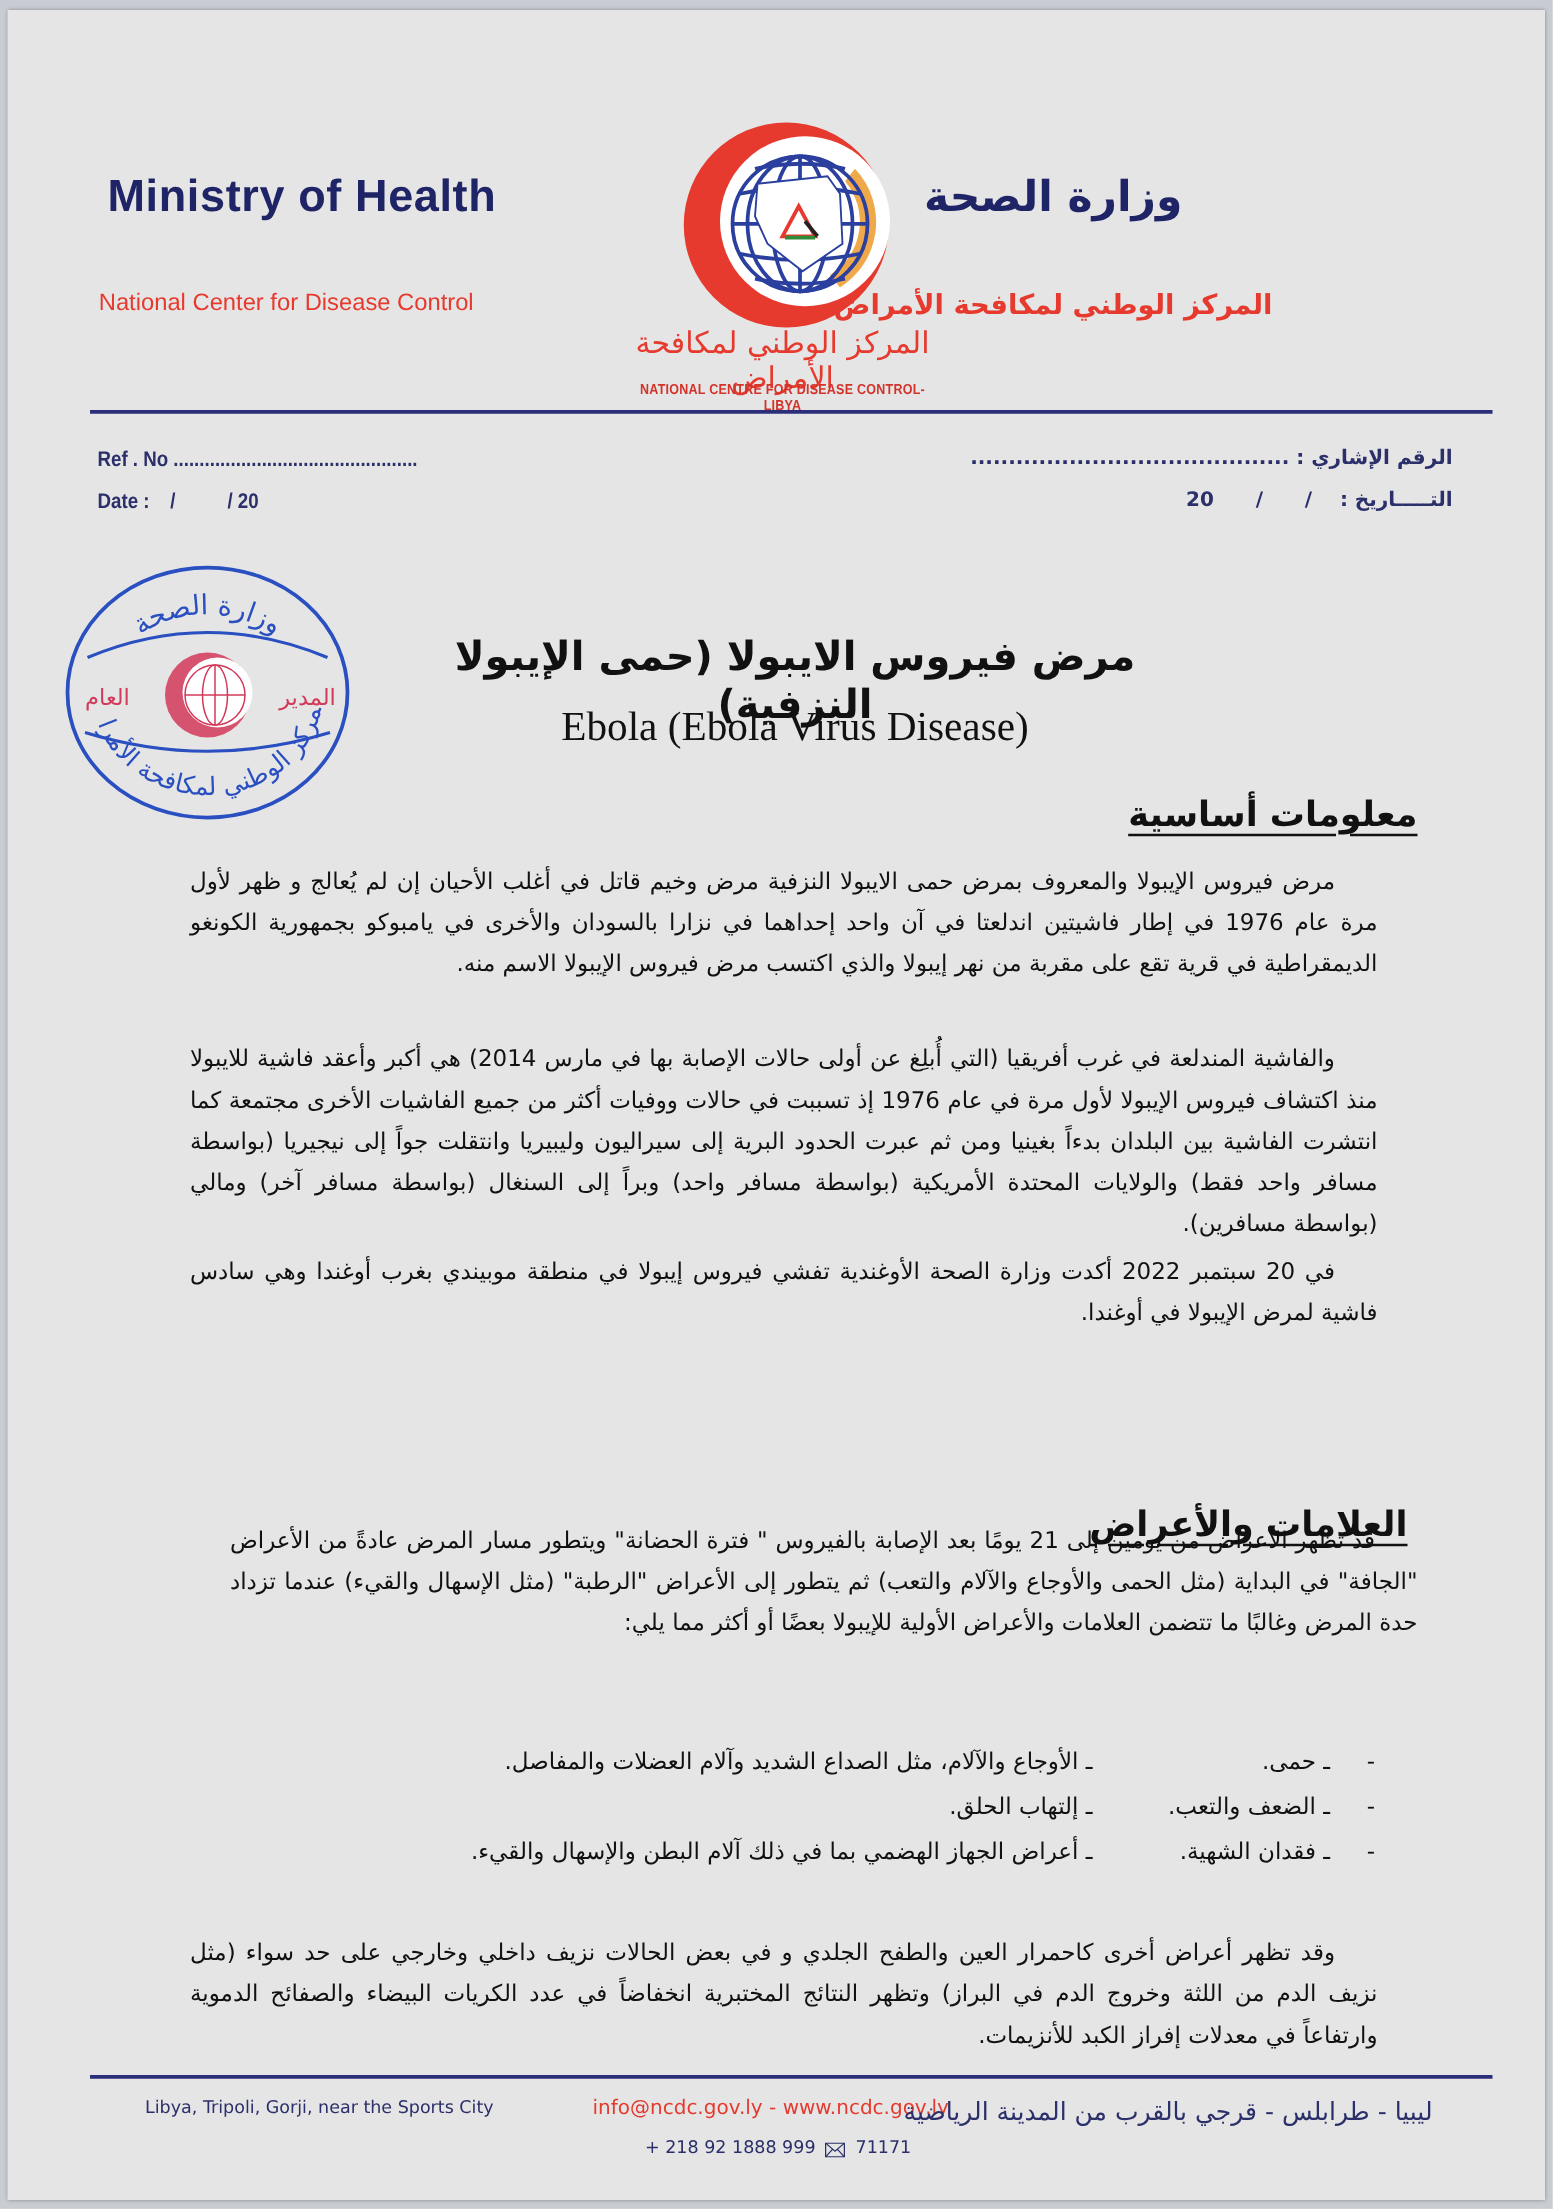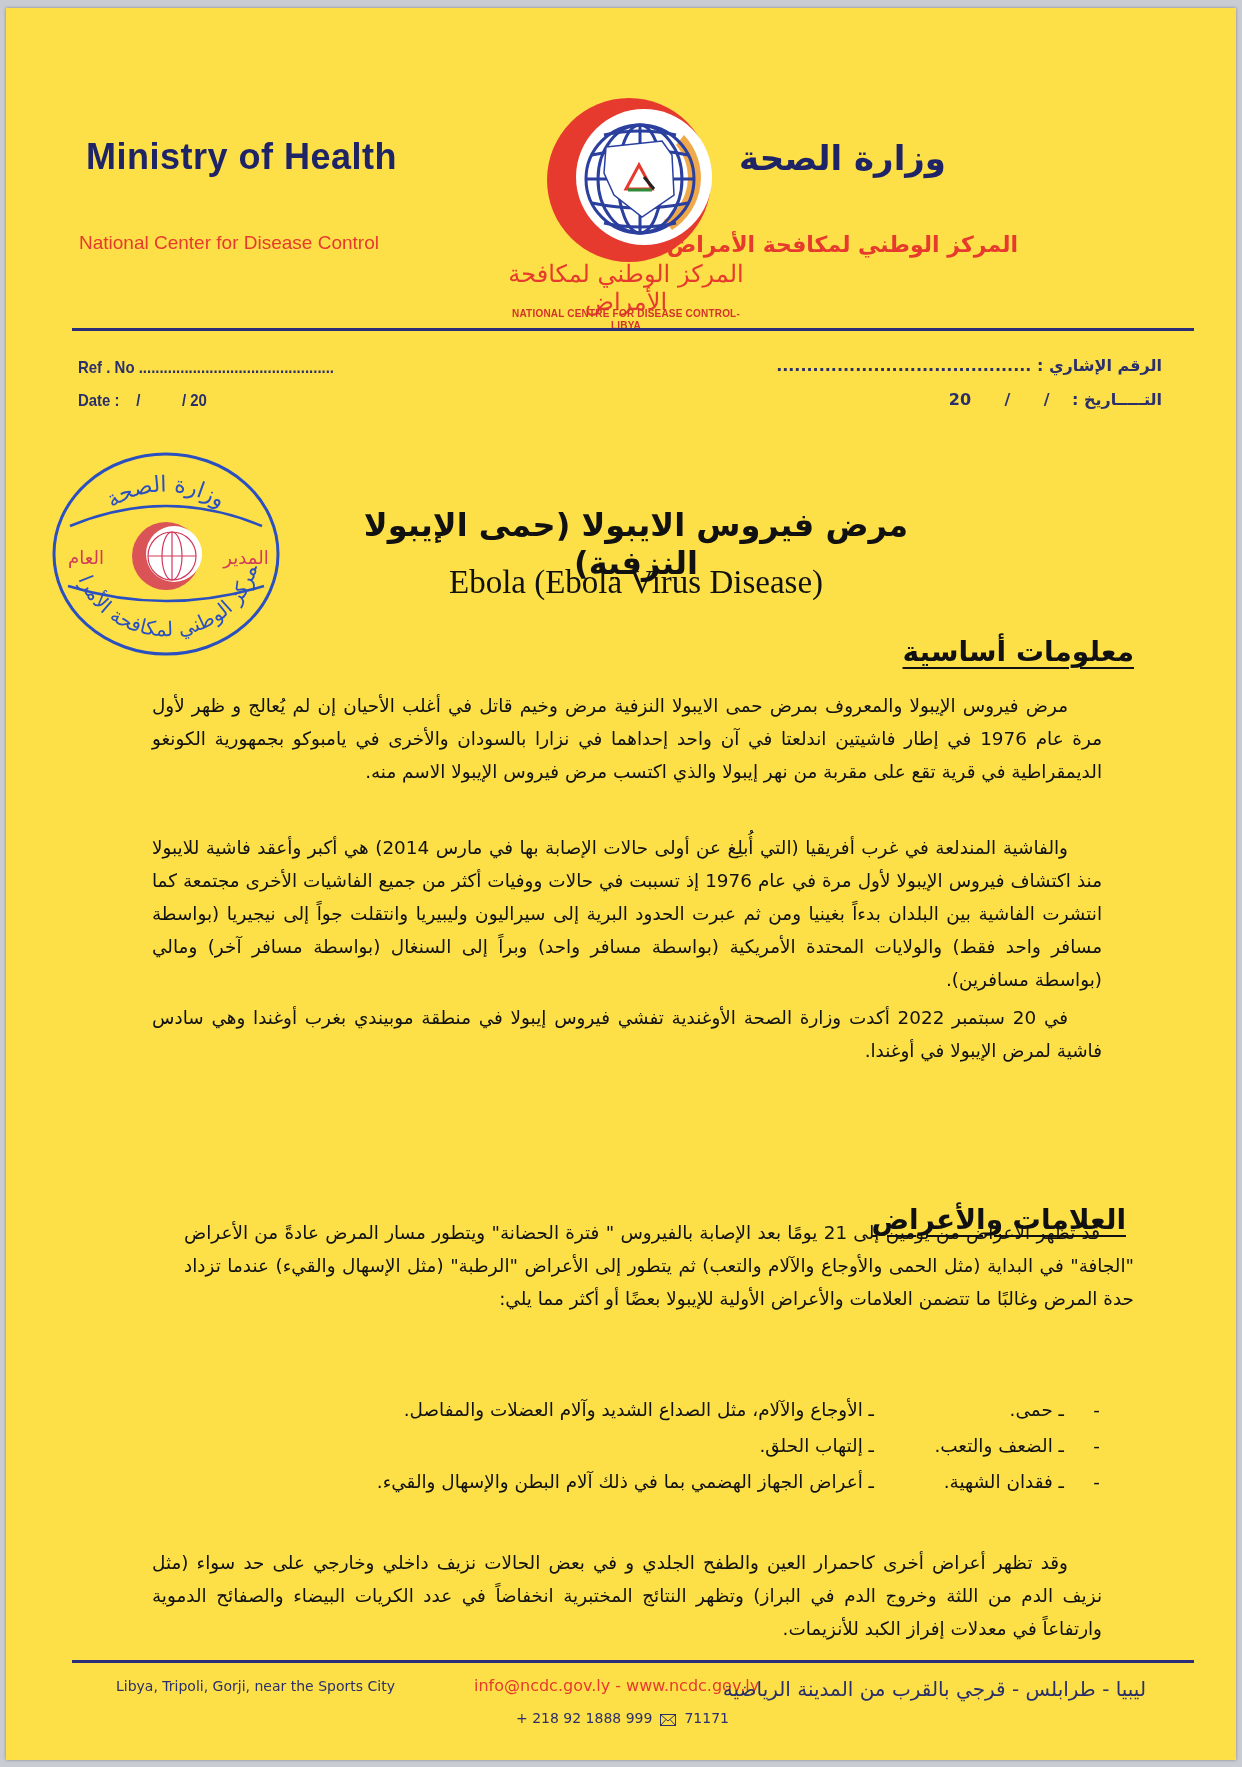--- a/index.html
+++ b/index.html
@@ -3,21 +3,21 @@
 <meta charset="utf-8">
 <style>
   html, body { margin: 0; padding: 0; }
   body {
     width: 1242px; height: 1767px; position: relative; overflow: hidden;
     background: #c9ccd2;
     font-family: "DejaVu Sans", sans-serif;
   }
   .page {
     position: absolute; left: 6px; top: 8px; width: 1230px; height: 1752px;
-    background: #fde047;
+    background: #e5e5e5;
     box-shadow: 0 0 3px rgba(0,0,0,0.35);
   }
   .abs { position: absolute; }
 
   
   .en-ministry { left: 80px; top: 128px; font-family: "Liberation Sans", sans-serif; font-weight: bold; font-size: 36px; color: #1f2466; letter-spacing: 0.5px; }
   .en-center { left: 73px; top: 224px; font-family: "Liberation Sans", sans-serif; font-size: 19px; color: #e63a2e; font-weight: normal; }
   .ar-ministry { right: 290px; top: 130px; direction: rtl; font-family: "DejaVu Sans", sans-serif; font-weight: bold; font-size: 34px; color: #1f2466; }
   .ar-center { right: 218px; top: 224px; direction: rtl; font-family: "DejaVu Sans", sans-serif; font-weight: bold; font-size: 22px; color: #e63a2e; }
 

